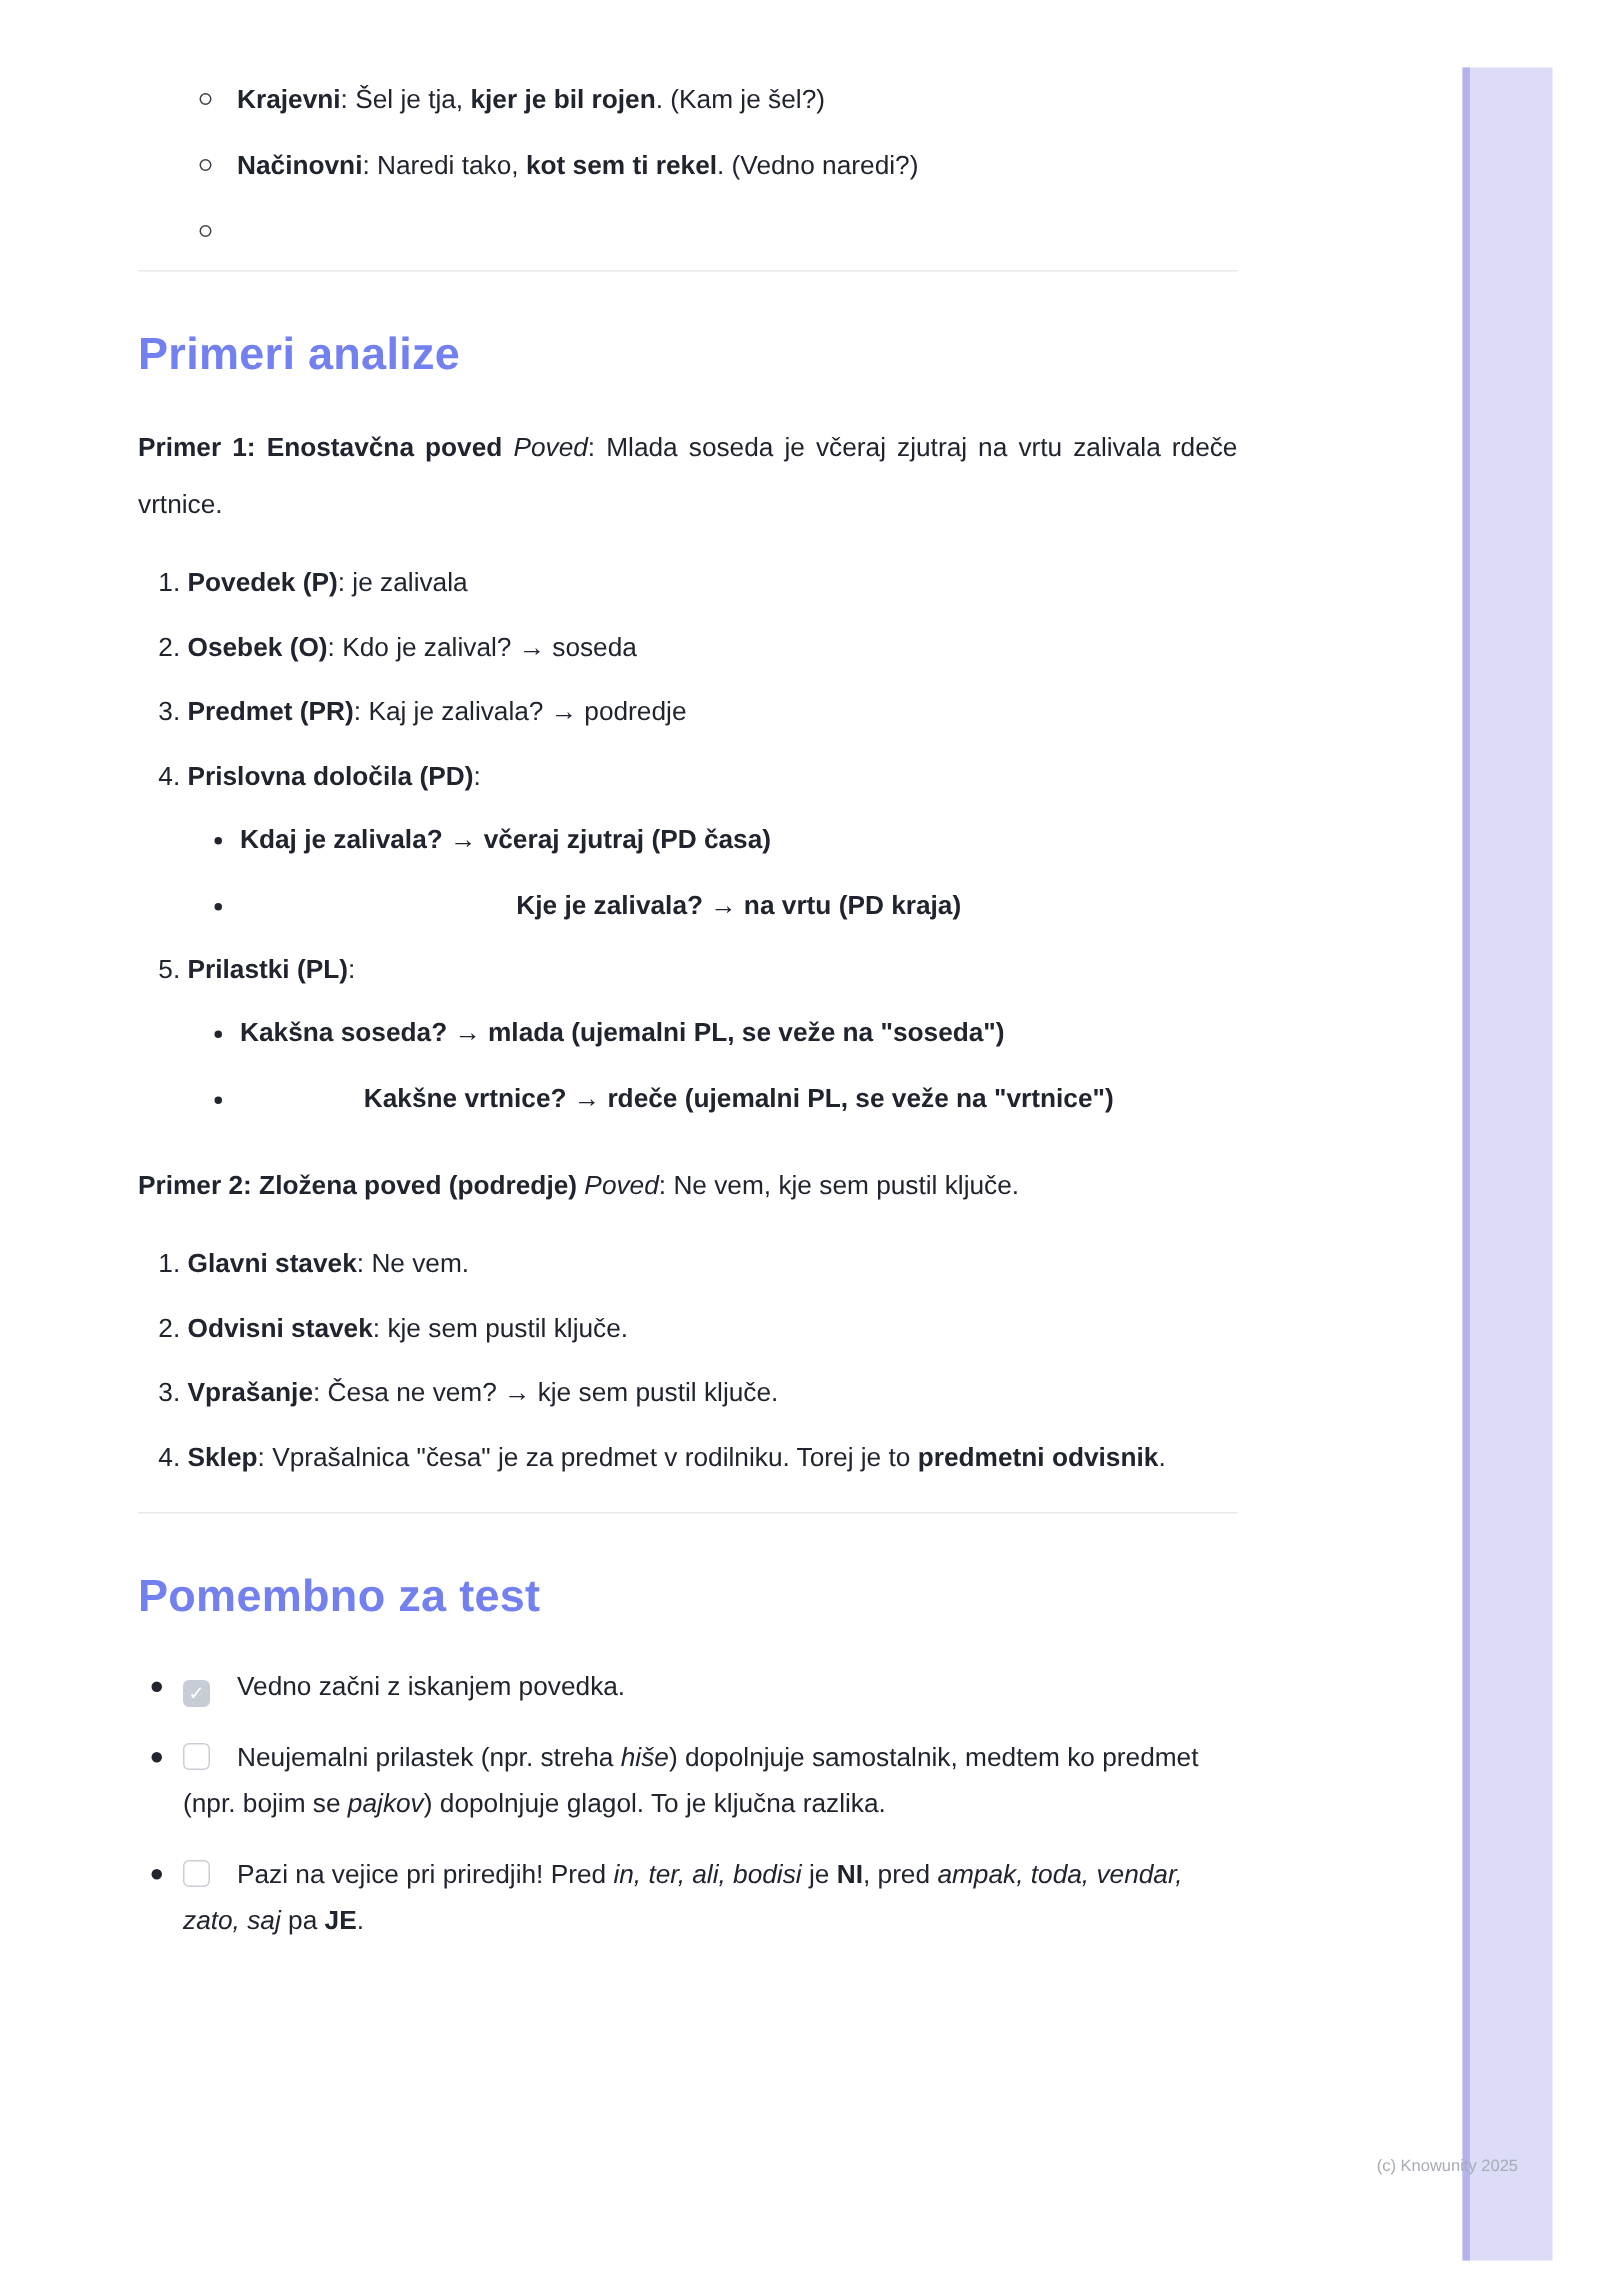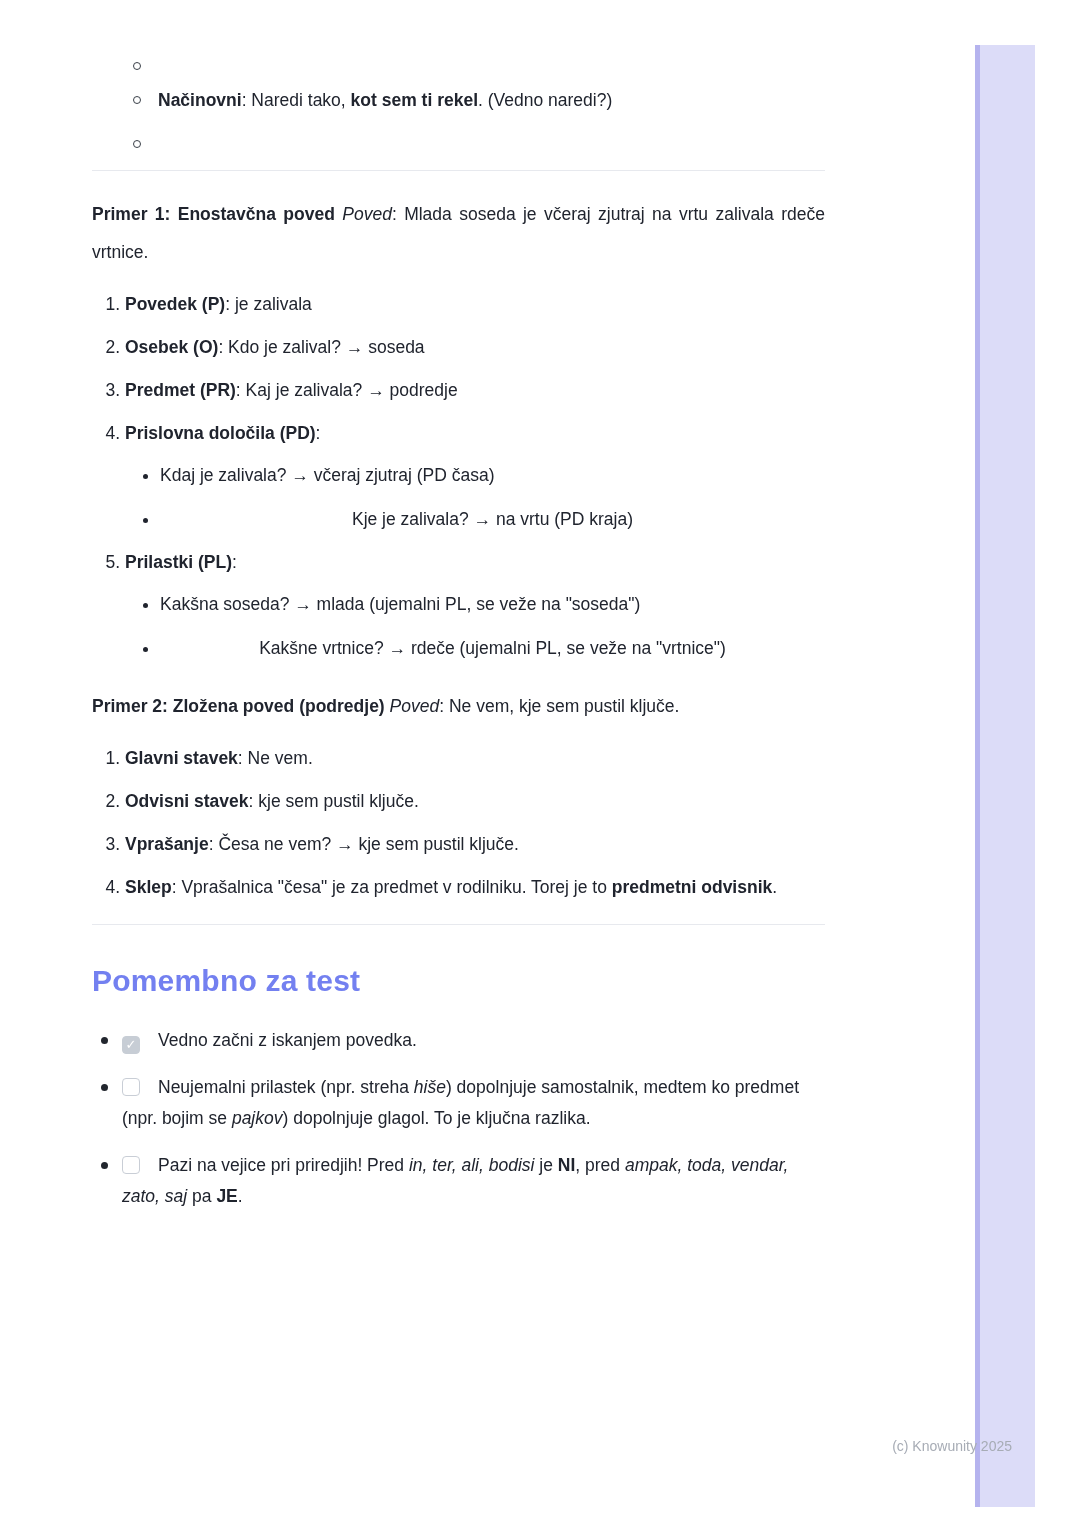--- a/index.html
+++ b/index.html
@@ -25,65 +25,67 @@
   hr.divider { border:0; height:1px; background:var(--divider,#e7e9ee); margin-top:22px; }
 
   h2.section-heading { color:var(--accent,#7380f0); font-size:30px; line-height:36px;
     font-weight:700; margin-top:38px; letter-spacing:.2px; }
 
   p.para { margin-top:24px; line-height:38px; text-align:justify; }
 
   ol.analysis-list { margin-top:18px; padding-left:33px; list-style:decimal; }
   ol.analysis-list > li { line-height:30px; margin-bottom:13px; }
   ol.analysis-list > li::marker { color:inherit; }
-  ul.sub-list { list-style:disc; padding-left:35px; margin-top:12px; }
+  ul.sub-list { list-style:disc; padding-left:35px; margin-top:12px;font-weight:bold; }
   ul.sub-list > li { line-height:30px; margin-bottom:14px; }
   ul.sub-list > li:last-child { margin-bottom:0;text-align:center; }
 
   
   ul.check-list { list-style:none; margin-top:26px; }
   ul.check-list > li { display:flex; align-items:flex-start; line-height:31px; margin-bottom:16px; }
   .dot { flex:0 0 7px; width:7px; height:7px; border-radius:50%; background:#22262e;
     margin:12px 14px 0 9px; }
   .check-text { flex:1; }
   .checkbox { display:inline-block; width:18px; height:18px; border:1.5px solid #c9ced6;
     border-radius:4px; background:#fff; vertical-align:-3px; margin-right:18px; }
   .checkbox .check-glyph { display:none; }
   .checkbox.checked { background:#c7cdd5; border-color:#c7cdd5; }
   .checkbox.checked .check-glyph { display:block; color:#fff; font-size:13px; font-weight:700;
     line-height:15px; text-align:center; }
 
   .b { font-weight:700; }
   .i { font-style:italic; }
 
   .footer { position:absolute; top:1438px; right:68px; color:var(--footer,#a7acb5);
-    font-size:14px; z-index:2; }
+    font-size:11px; z-index:2; }
 </style>
 </head>
 <body style="--accent: #7380f0; --text: #20242e; --divider: #e7e9ee; --strip: #dcdcf8; --strip_edge: #b5b3ee; --footer: #a7acb5;">
 
 <div class="side-strip"></div>
 
 <div class="content">
 
   <ul class="circle-list">
     <li>
       <span class="circle"></span>
+      <span><span class="b">Krajevni</span><span>: Šel je tja, </span><span class="b">kjer je bil rojen</span><span>. (Kam je šel?)</span></span>
     </li>
     <li>
       <span class="circle"></span>
       <span><span class="b">Načinovni</span><span>: Naredi tako, </span><span class="b">kot sem ti rekel</span><span>. (Vedno naredi?)</span></span>
     </li>
     <li>
       <span class="circle"></span>
     </li>
   </ul>
 
   <hr class="divider">
 
+  <h2 class="section-heading">Primeri analize</h2>
 
   <p class="para"><span class="b">Primer 1: Enostavčna poved</span><span> </span><span class="i">Poved</span><span>: Mlada soseda je včeraj zjutraj na vrtu zalivala rdeče vrtnice.</span></p>
 
   <ol class="analysis-list">
     <li><span><span class="b">Povedek (P)</span><span>: je zalivala</span></span></li>
     <li><span><span class="b">Osebek (O)</span><span>: Kdo je zalival? → soseda</span></span></li>
     <li><span><span class="b">Predmet (PR)</span><span>: Kaj je zalivala? → podredje</span></span></li>
     <li>
       <span><span class="b">Prislovna določila (PD)</span><span>:</span></span>
       <ul class="sub-list">

